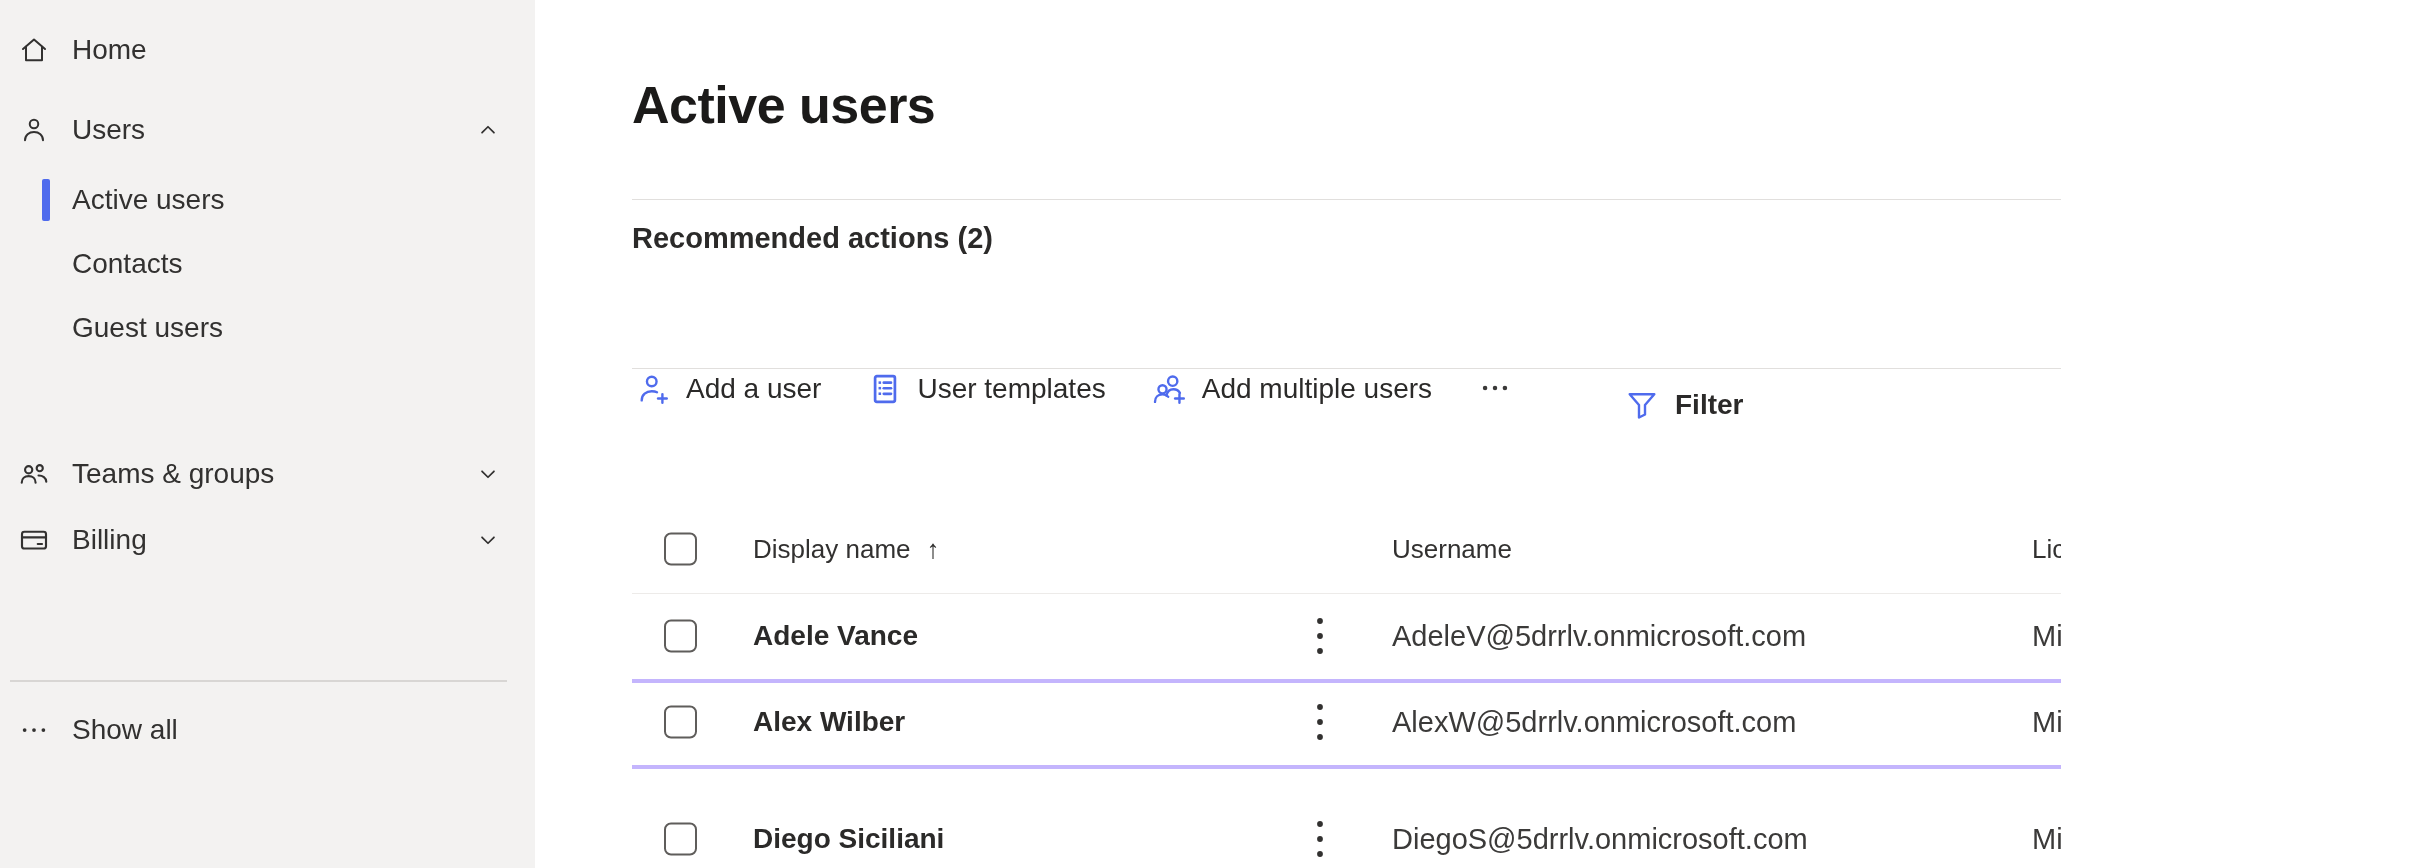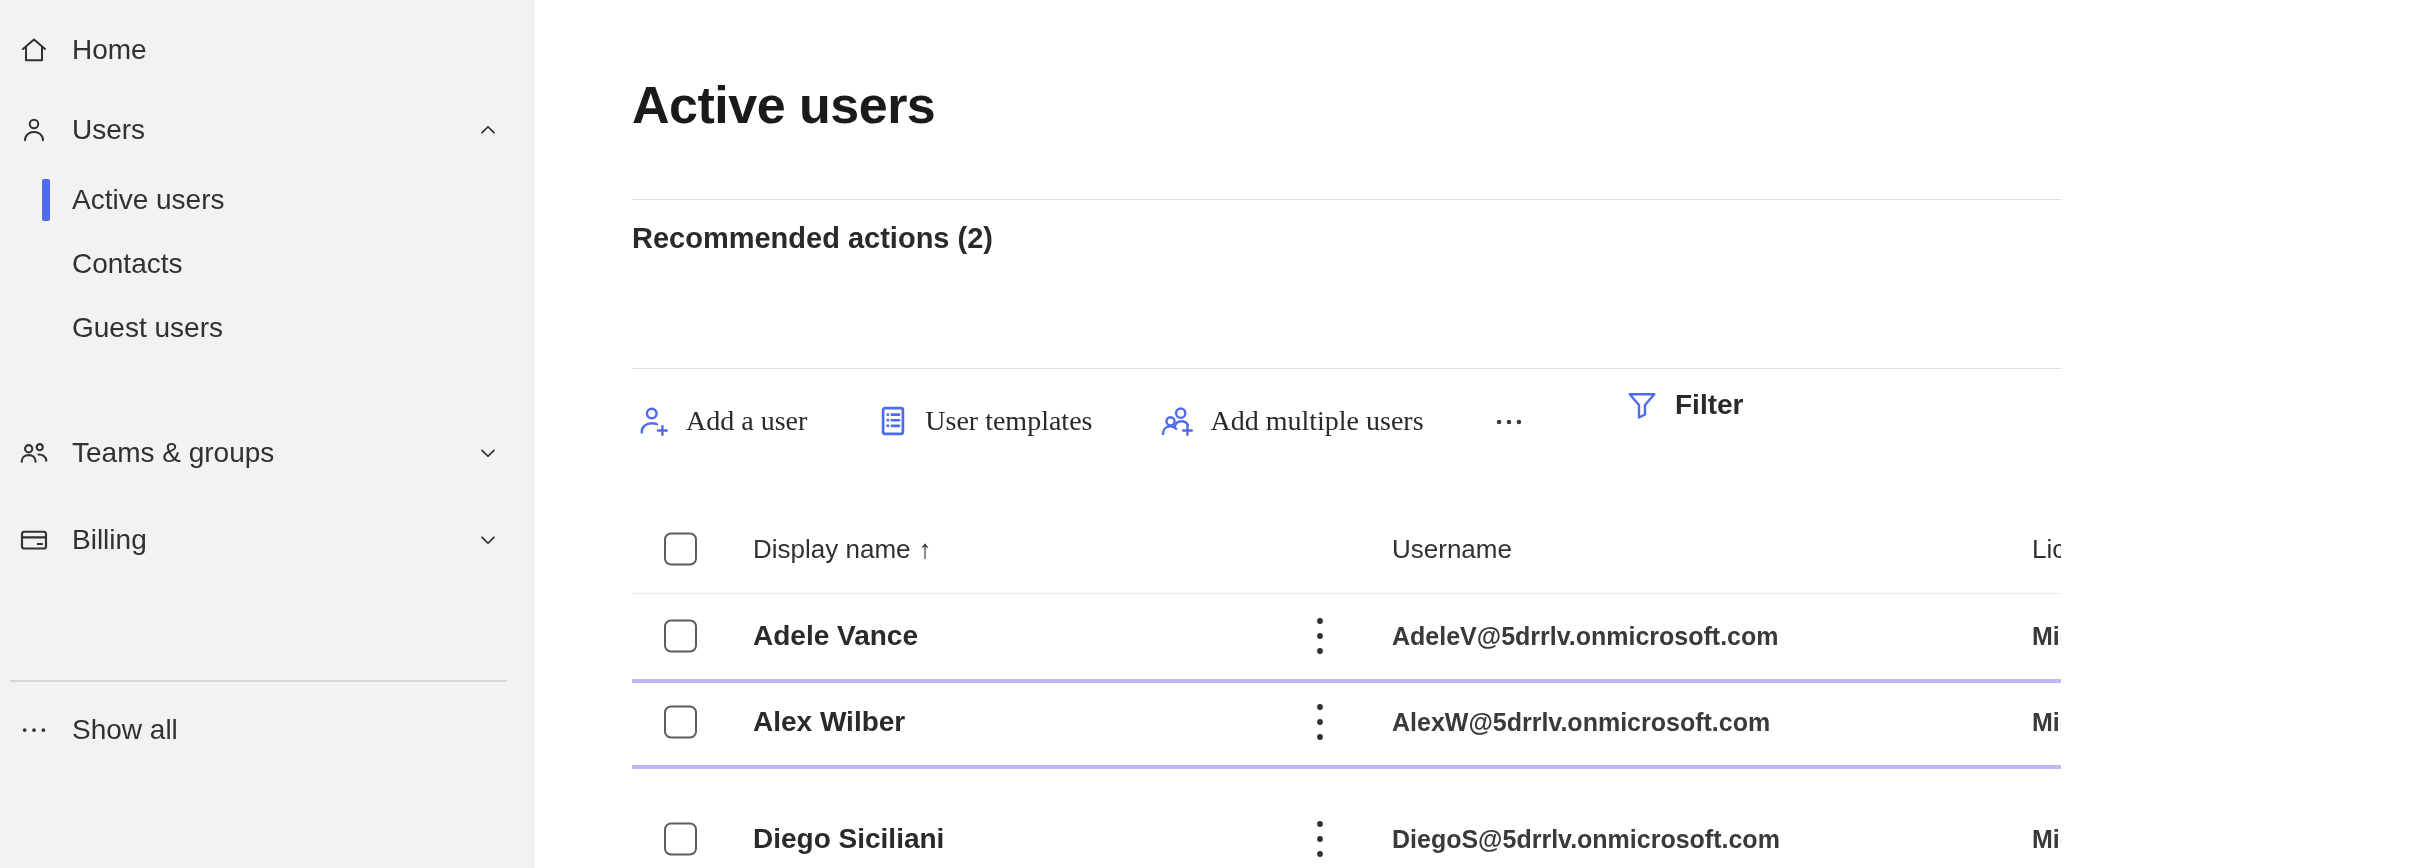--- a/index.html
+++ b/index.html
@@ -20,44 +20,44 @@
   .side-divider{position:absolute;left:10px;top:680px;width:497px;height:2px;background:#d8d6d4;}
 
   
   .page-title{position:absolute;left:632px;top:40px;font-size:52px;font-weight:700;color:#1b1a19;letter-spacing:-0.5px;}
   .hdiv{position:absolute;height:1px;background:#e1dfdd;}
   .div-reco{left:632px;top:199px;width:1680px;}
   .div-toolbar{left:632px;top:368px;width:1680px;}
   .reco-label{position:absolute;left:632px;top:222px;font-size:29px;font-weight:700;color:#2b2a29;}
   .reco-chev{position:absolute;left:2266px;top:222px;width:48px;height:36px;display:flex;align-items:center;justify-content:center;cursor:pointer;}
 
-  .toolbar-left{position:absolute;left:636px;top:371px;height:68px;display:flex;align-items:flex-end;gap:68px;font-family:Liberation Serif, serif;}
+  .toolbar-left{position:absolute;left:636px;top:371px;height:68px;display:flex;align-items:flex-start;gap:46px;}
   .tbtn{display:flex;align-items:center;gap:14px;cursor:pointer;white-space:nowrap;}
   .tbtn .tlabel{font-size:28px;color:#2b2a29;}
   .filter-btn{position:absolute;left:1624px;top:371px;height:68px;display:flex;align-items:center;gap:15px;cursor:pointer;}
   .filter-btn .tlabel{font-size:28px;font-weight:700;color:#2b2a29;}
   .searchbox{position:absolute;left:1754px;top:381px;width:478px;height:60px;border:3px solid #2b2a29;border-radius:7px;
              background:#fff;display:flex;align-items:center;padding:0 14px 0 16px;box-sizing:border-box;gap:14px;}
   .searchbox input{flex:1;border:none;outline:none;background:transparent;font-family:inherit;font-size:28px;color:#323130;min-width:0;}
   .searchbox input::placeholder{color:#3b3a39;opacity:1;}
   .sort-btn{position:absolute;left:2248px;top:390px;width:52px;height:42px;display:flex;align-items:center;justify-content:center;cursor:pointer;}
 
   
   .t-row{position:absolute;left:632px;width:1780px;}
   .t-head{top:505px;height:88px;border-bottom:1px solid #edebe9;}
   .row-0{top:593px;}.row-1{top:679px;}.row-2{top:796px;}
   .t-data{height:86px;border-bottom:4px solid #c4b5fd;text-align:center;}
   .cell{position:absolute;top:50%;transform:translateY(-50%);white-space:nowrap;}
   .cb{position:absolute;left:32px;top:50%;transform:translateY(-50%);width:29px;height:29px;border:2.5px solid #5f5d5b;border-radius:7px;background:#fff;cursor:pointer;}
   .col-name{left:121px;}
   .col-user{left:760px;}
   .col-lic{left:1400px;}
-  .th{font-size:26px;color:#323130;display:flex;align-items:center;gap:8px;}
+  .th{font-size:26px;color:#323130;display:flex;align-items:center;gap:16px;}
   .name-txt{font-size:28px;font-weight:700;color:#2b2a29;}
-  .sub-txt{font-size:25px;color:#3b3a39;font-weight:bold;}
+  .sub-txt{font-size:29px;color:#3b3a39;}
   .kebab{position:absolute;left:668px;top:50%;transform:translateY(-50%);width:40px;height:56px;display:flex;align-items:center;justify-content:center;cursor:pointer;}
   .sort-arrow{font-size:26px;color:#323130;}
 </style>
 </head>
 <body>
 
 <div id="app">
 
   <nav class="sidebar">
 
@@ -93,21 +93,21 @@
 
     <div class="nav-row" style="top:232px">
       <span class="nlabel">Contacts</span>
     </div>
 
     <div class="nav-row" style="top:296px">
       <span class="nlabel">Guest users</span>
     </div>
 
 
-    <div class="nav-row" style="top:421px">
+    <div class="nav-row" style="top:442px">
       <span class="nicon">
         <svg width="32" height="32" viewBox="0 0 24 24" class="ico">
             <circle cx="8" cy="8.8" r="2.7"></circle>
             <path d="M2.8 18.5 c0-3.1 2.3-4.9 5.2-4.9 s5.2 1.8 5.2 4.9"></path>
             <circle cx="16.3" cy="7.6" r="2.3"></circle>
             <path d="M15.4 13.1 c3-.1 5.8 1.7 5.8 4.7"></path>
           </svg>
       </span>
       <span class="nlabel">Teams &amp; groups</span>
       <span class="nchev">

